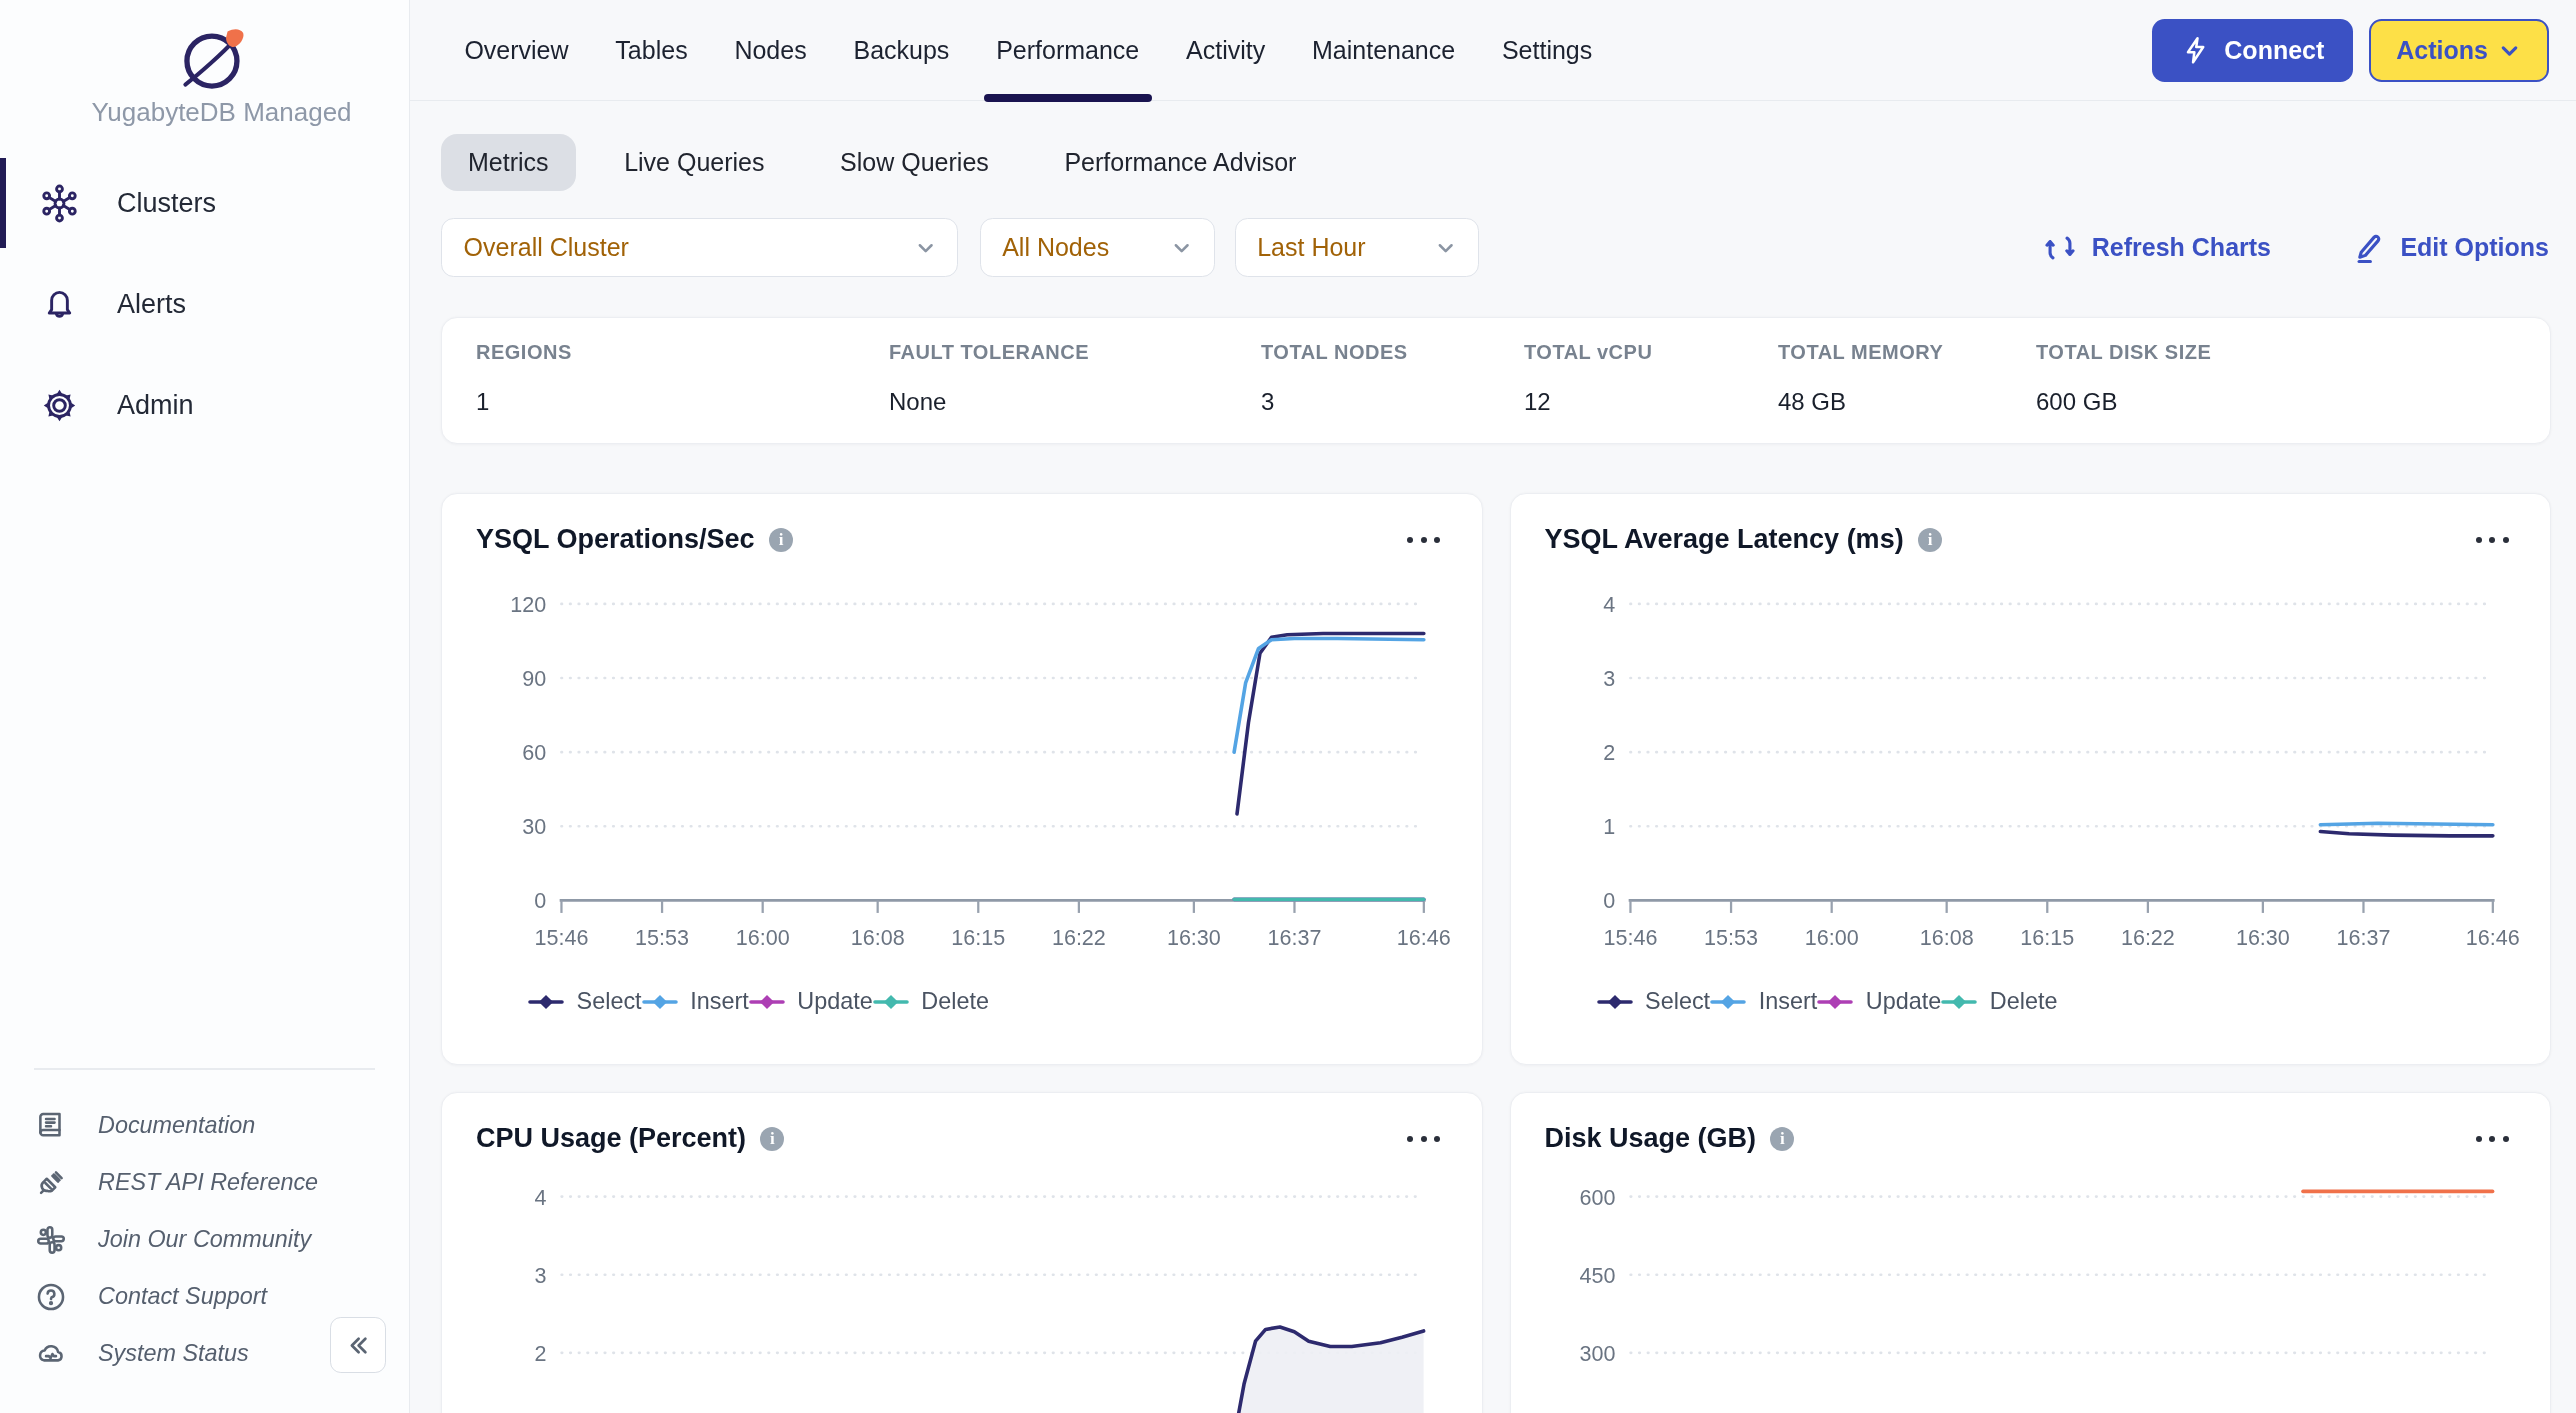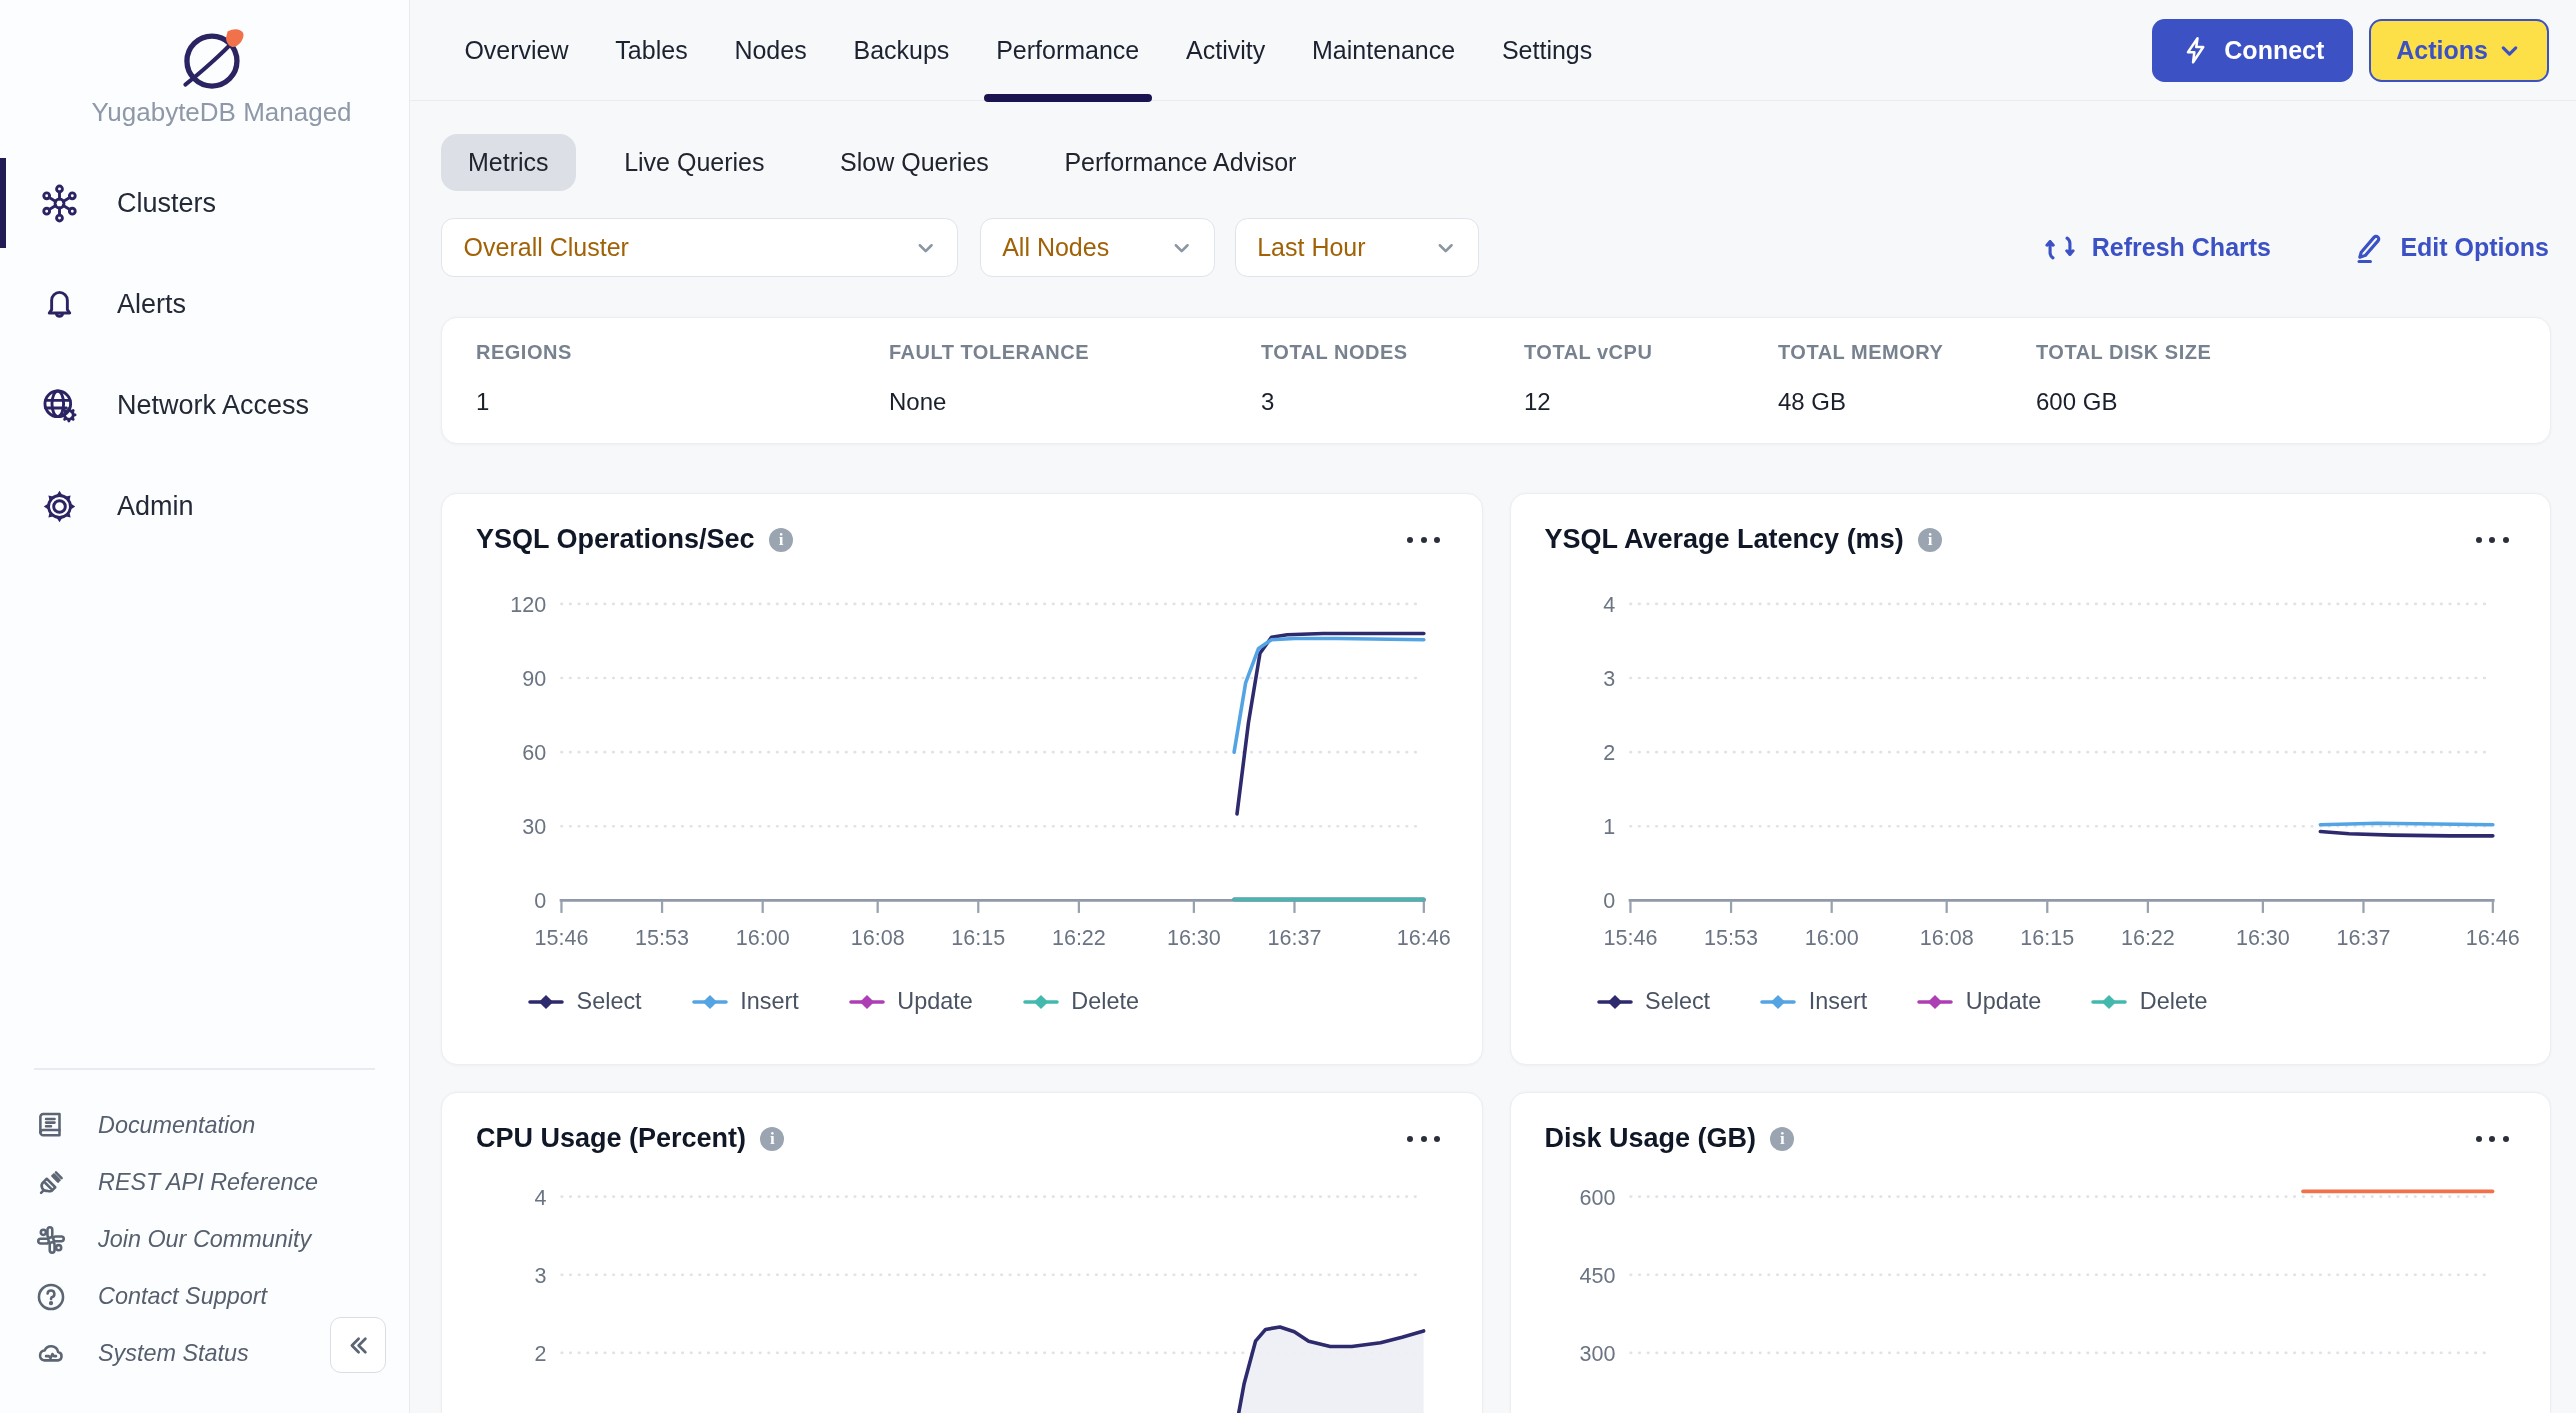--- a/index.html
+++ b/index.html
@@ -61,21 +61,21 @@
   .stat:nth-child(4){width:254px}.stat:nth-child(5){width:258px}
 
   .charts-grid { display:grid; grid-template-columns:1fr 1fr; grid-template-rows:572px 503px; gap:27px; margin:49px 25px 0 31px; }
   .chart-card { background:#fff; border:1.8px solid #eceef2; border-radius:16px; padding:30.5px 34px; box-shadow:0 0.9px 2.7px rgba(16,24,40,.04); overflow:hidden; }
   .chart-head { display:flex; align-items:center; }
   .chart-title { font-size:27px; font-weight:700; color:#101828; }
   .info-badge { margin-left:14.4px; width:24px; height:24px; border-radius:50%; background:#9aa5b1; color:#fff; font-size:17px; font-weight:700; display:flex; align-items:center; justify-content:center; cursor:pointer; font-family:"Liberation Serif","DejaVu Serif",serif; }
   .menu-dots { margin-left:auto; display:flex; gap:7.2px; cursor:pointer; padding:7.2px; }
   .menu-dots i { width:6.3px; height:6.3px; border-radius:50%; background:#2a2f3a; }
   .chart-svg { display:block; margin-top:3.6px; }
-  .legend { display:flex; align-items:flex-end; gap:50px; padding-left:52px; margin-top:5.4px; }
+  .legend { display:flex; align-items:flex-end; padding-left:52px; margin-top:5.4px; }
   .legend-item { display:flex; align-items:center; gap:12.6px; cursor:pointer; }
   .legend-item span { font-size:23.4px; color:#4a5362; }
 </style>
 </head>
 <body>
 
 <div class="root">
 
   <aside class="sidebar">
     <div class="logo-row">
@@ -104,32 +104,20 @@
         <span class="s-label">Clusters</span>
       </div>
       <div class="side-item">
         <span class="s-icon">
           <svg viewBox="0 0 24 24">
             <path d="M6 17 L18 17 L16.6 15 L16.6 9.5 A4.6 4.6 0 0 0 7.4 9.5 L7.4 15 Z"></path>
             <path d="M10.2 17.6 A1.9 1.9 0 0 0 13.8 17.6"></path>
           </svg>
         </span>
         <span class="s-label">Alerts</span>
-      </div>
-      <div class="side-item">
-        <span class="s-icon">
-          <svg viewBox="0 0 24 24">
-            <circle cx="11" cy="11" r="7.5"></circle>
-            <ellipse cx="11" cy="11" rx="3.4" ry="7.5"></ellipse>
-            <path d="M3.8 9 L18.2 9 M3.8 13.5 L16 13.5"></path>
-            <circle cx="17.5" cy="17.5" r="2.6"></circle>
-            <path d="M17.5 13.9 17.5 15 M17.5 20 17.5 21.1 M13.9 17.5 15 17.5 M20 17.5 21.1 17.5 M15 15 15.8 15.8 M19.2 19.2 20 20 M15 20 15.8 19.2 M19.2 15.8 20 15"></path>
-          </svg>
-        </span>
-        <span class="s-label">Network Access</span>
       </div>
       <div class="side-item">
         <span class="s-icon">
           <svg viewBox="0 0 24 24">
             <circle cx="12" cy="12" r="3.4"></circle>
             <path d="M12 2.8 13.6 5.2 10.4 5.2 Z M12 21.2 13.6 18.8 10.4 18.8 Z M2.8 12 5.2 10.4 5.2 13.6 Z M21.2 12 18.8 10.4 18.8 13.6 Z M5.5 5.5 8.2 6.1 6.1 8.2 Z M18.5 5.5 17.9 8.2 15.8 6.1 Z M5.5 18.5 6.1 15.8 8.2 17.9 Z M18.5 18.5 15.8 17.9 17.9 15.8 Z" fill="#2b2463" stroke="none"></path>
             <circle cx="12" cy="12" r="6.4"></circle>
           </svg>
         </span>
         <span class="s-label">Admin</span>

